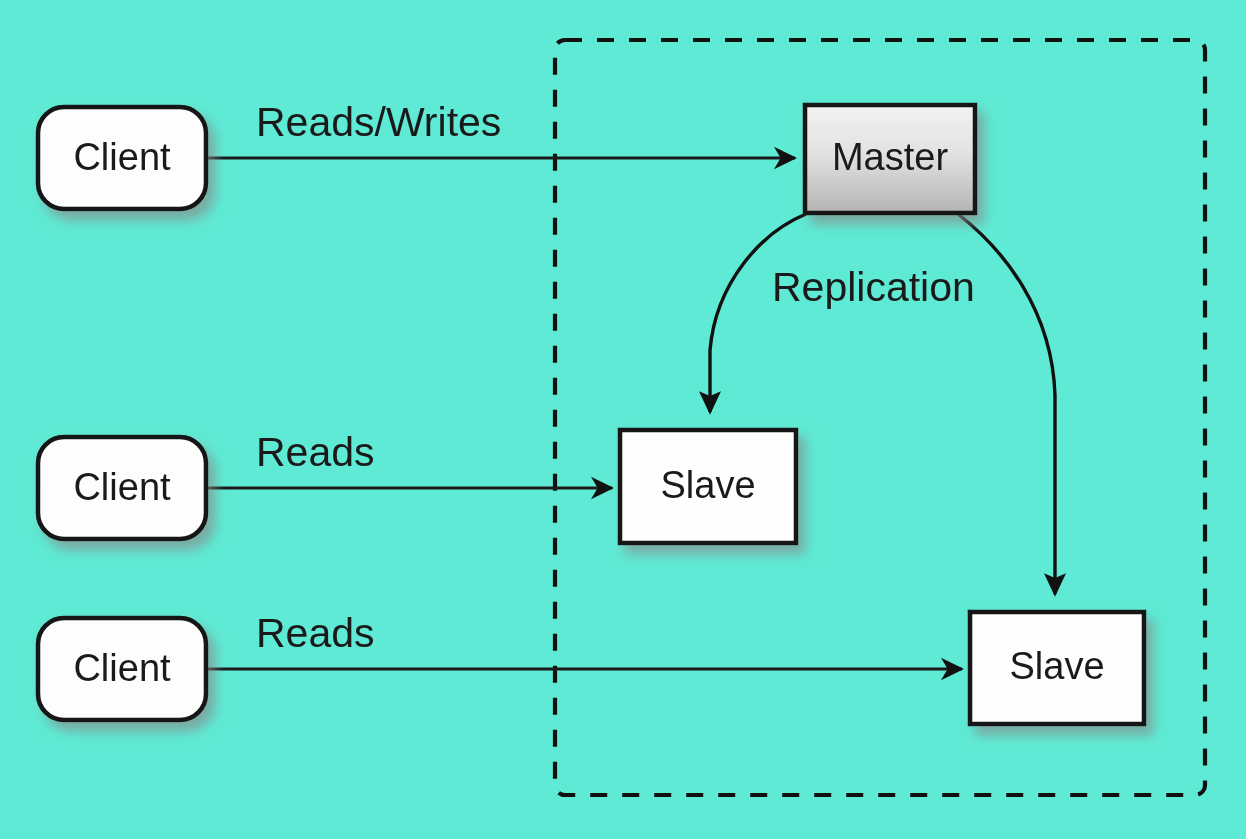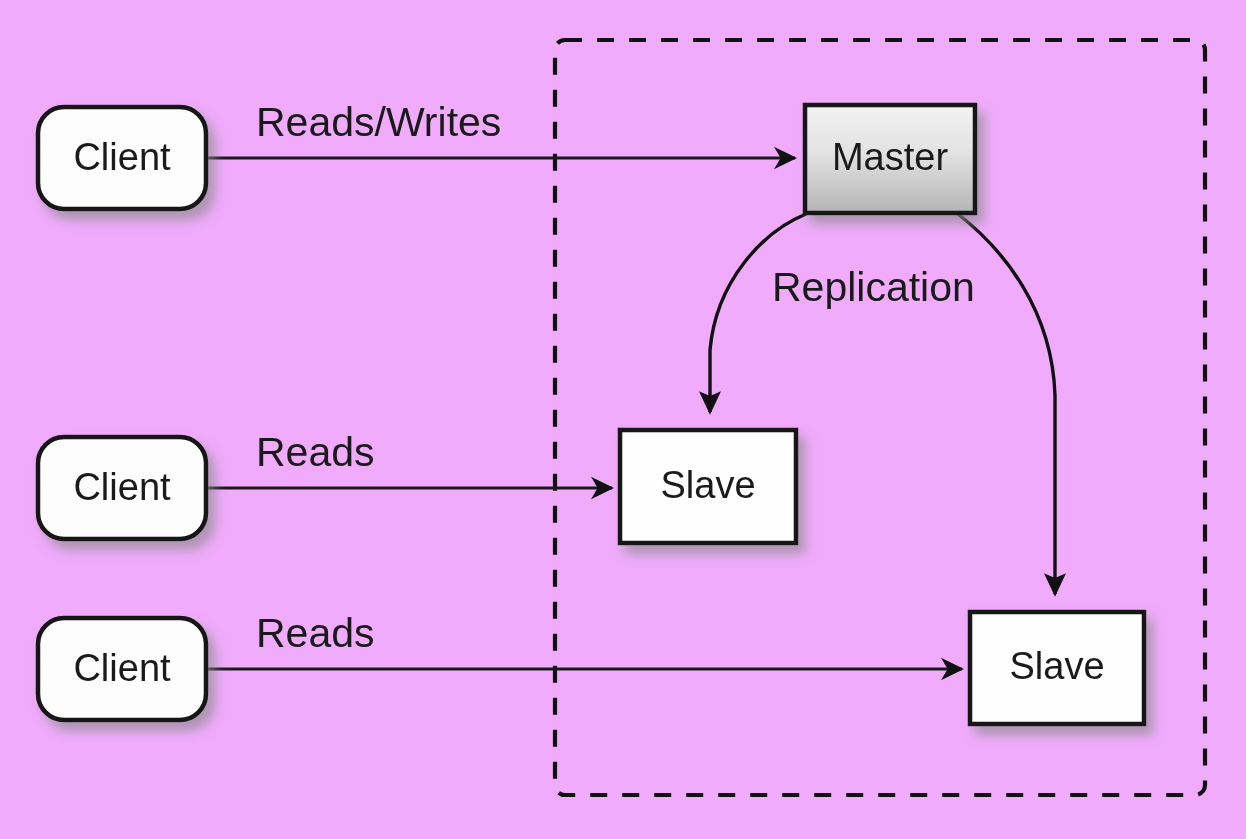--- a/index.html
+++ b/index.html
@@ -7,21 +7,21 @@
     padding: 0;
     background: #ffffff;
   }
   body {
     font-family: "Liberation Sans", sans-serif;
   }
   #canvas {
     position: relative;
     width: 1246px;
     height: 839px;
-    background: #f0abfc;
+    background: #5eead4;
     overflow: hidden;
   }
   #diagram-svg {
     position: absolute;
     left: 0;
     top: 0;
     width: 1246px;
     height: 839px;
   }
   .node-label {

